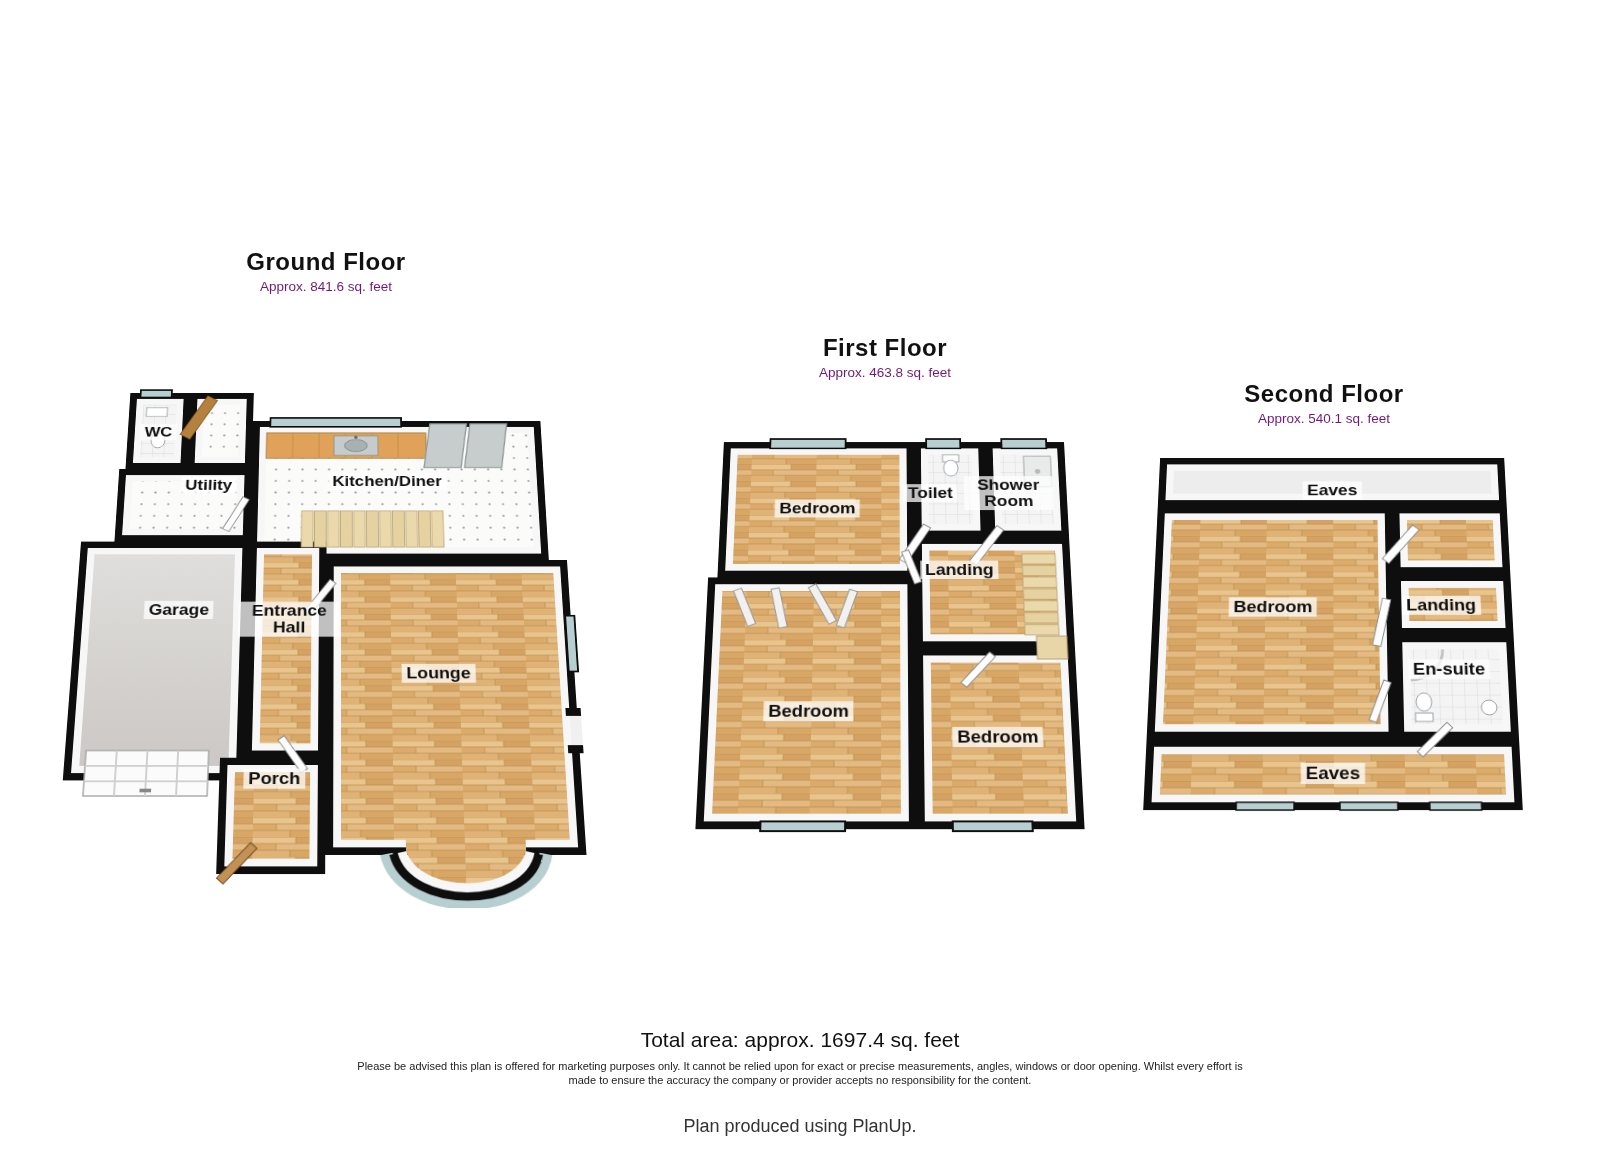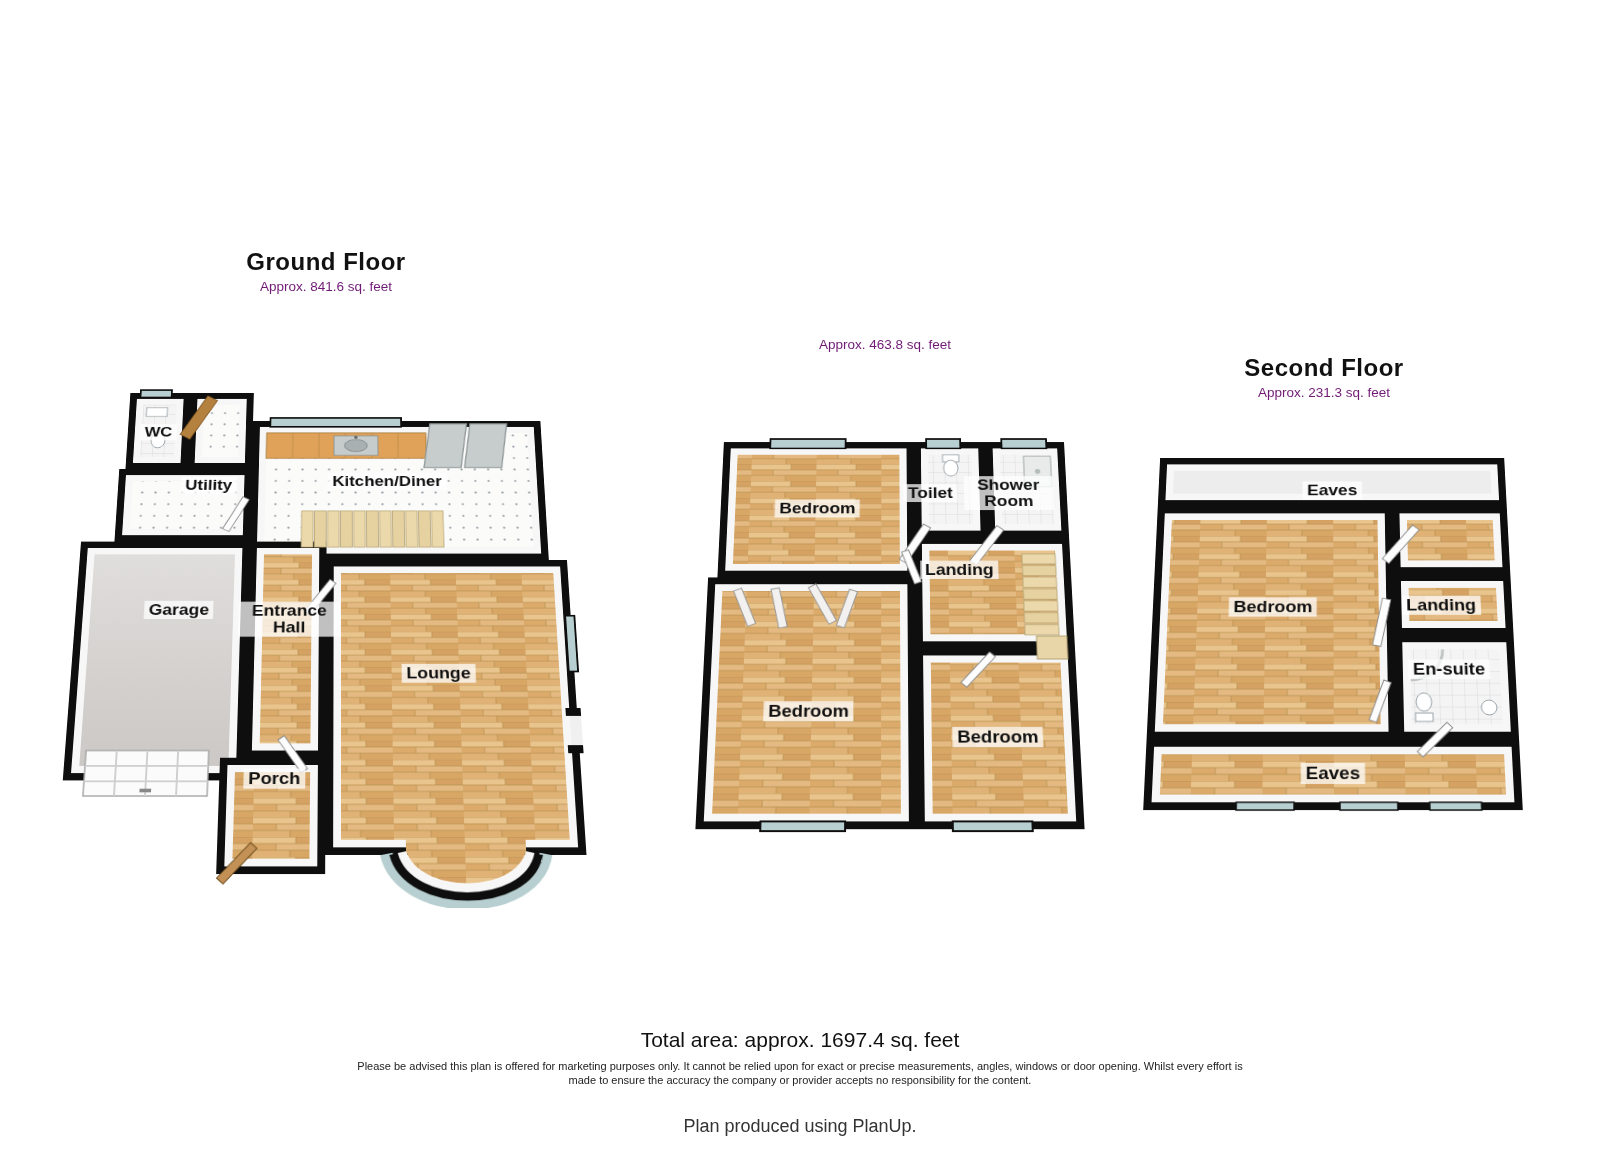--- a/index.html
+++ b/index.html
@@ -185,20 +185,21 @@
     <div class="room-label" style="left:97px;top:63px;">WC</div>
     <div class="room-label" style="left:157px;top:133px;">Utility</div>
     <div class="room-label" style="left:358px;top:128px;">Kitchen/Diner</div>
     <div class="room-label" style="left:130px;top:289px;">Garage</div>
     <div class="room-label wrap" style="left:250px;top:300px;width:100px;">Entrance Hall</div>
     <div class="room-label" style="left:410px;top:364px;">Lounge</div>
     <div class="room-label" style="left:237px;top:483px;">Porch</div>
   </div>
 
   <div class="titleblock" style="left:665px;top:334px;width:440px;">
+    <div class="floor-title">First Floor</div>
     <div class="floor-area">Approx. 463.8 sq. feet</div>
   </div>
 
   <div class="plan plan3d" style="left:665px;top:372px;width:440px;height:465px;">
     <svg width="440" height="465" viewBox="0 0 440 465">
       <defs>
         <pattern id="f-wood" width="72" height="21" patternUnits="userSpaceOnUse">
           <rect width="72" height="21" fill="#deb077"></rect>
           <rect x="0" y="0" width="44" height="7" fill="#e9c48d"></rect>
           <rect x="44" y="0" width="28" height="7" fill="#d5a263"></rect>
@@ -303,23 +304,23 @@
     </svg>
 
     <div class="room-label" style="left:146px;top:97px;">Bedroom</div>
     <div class="room-label" style="left:270px;top:78px;">Toilet</div>
     <div class="room-label wrap" style="left:356px;top:78px;width:88px;">Shower Room</div>
     <div class="room-label" style="left:300px;top:171px;">Landing</div>
     <div class="room-label" style="left:141px;top:332px;">Bedroom</div>
     <div class="room-label" style="left:336px;top:360px;">Bedroom</div>
   </div>
 
-  <div class="titleblock" style="left:1118px;top:354px;width:412px;">
+  <div class="titleblock" style="left:1118px;top:380px;width:412px;">
     <div class="floor-title">Second Floor</div>
-    <div class="floor-area">Approx. 231.3 sq. feet</div>
+    <div class="floor-area">Approx. 540.1 sq. feet</div>
   </div>
 
   <div class="plan plan3d" style="left:1118px;top:402px;width:412px;height:412px;">
     <svg width="412" height="412" viewBox="0 0 412 412">
       <defs>
         <pattern id="s-wood" width="72" height="21" patternUnits="userSpaceOnUse">
           <rect width="72" height="21" fill="#deb077"></rect>
           <rect x="0" y="0" width="44" height="7" fill="#e9c48d"></rect>
           <rect x="44" y="0" width="28" height="7" fill="#d5a263"></rect>
           <rect x="0" y="7" width="24" height="7" fill="#dcab6c"></rect>

